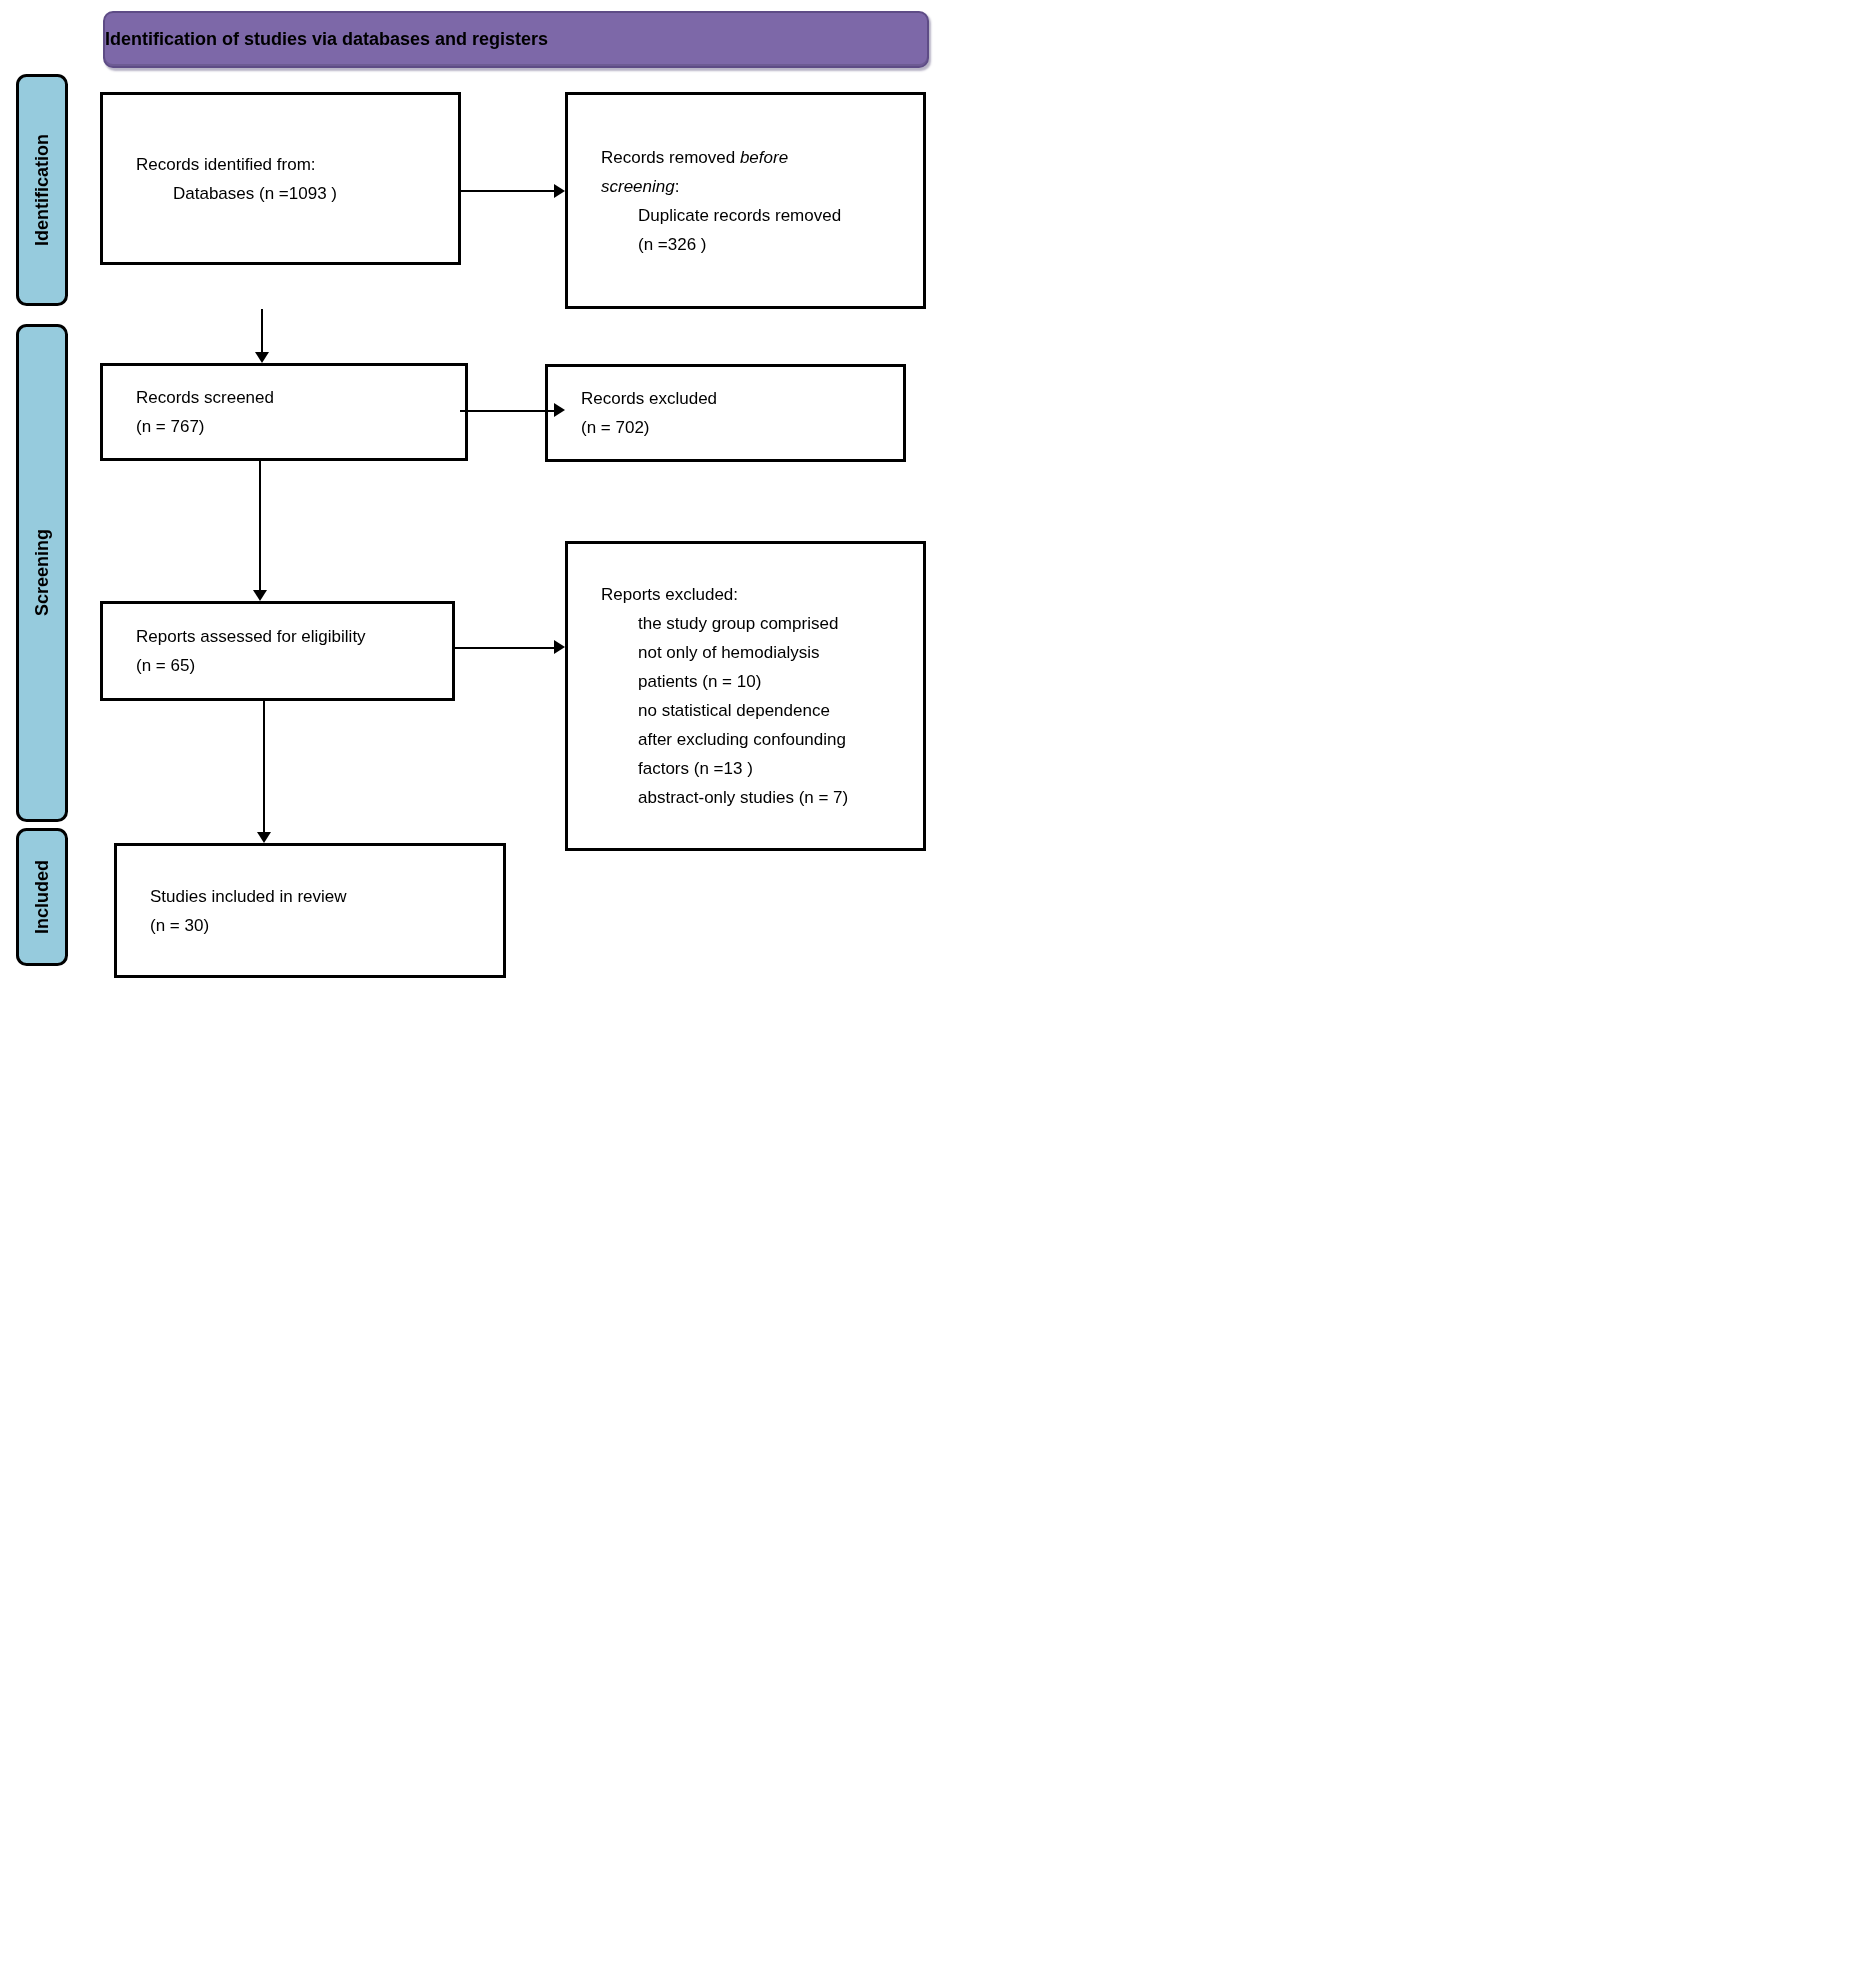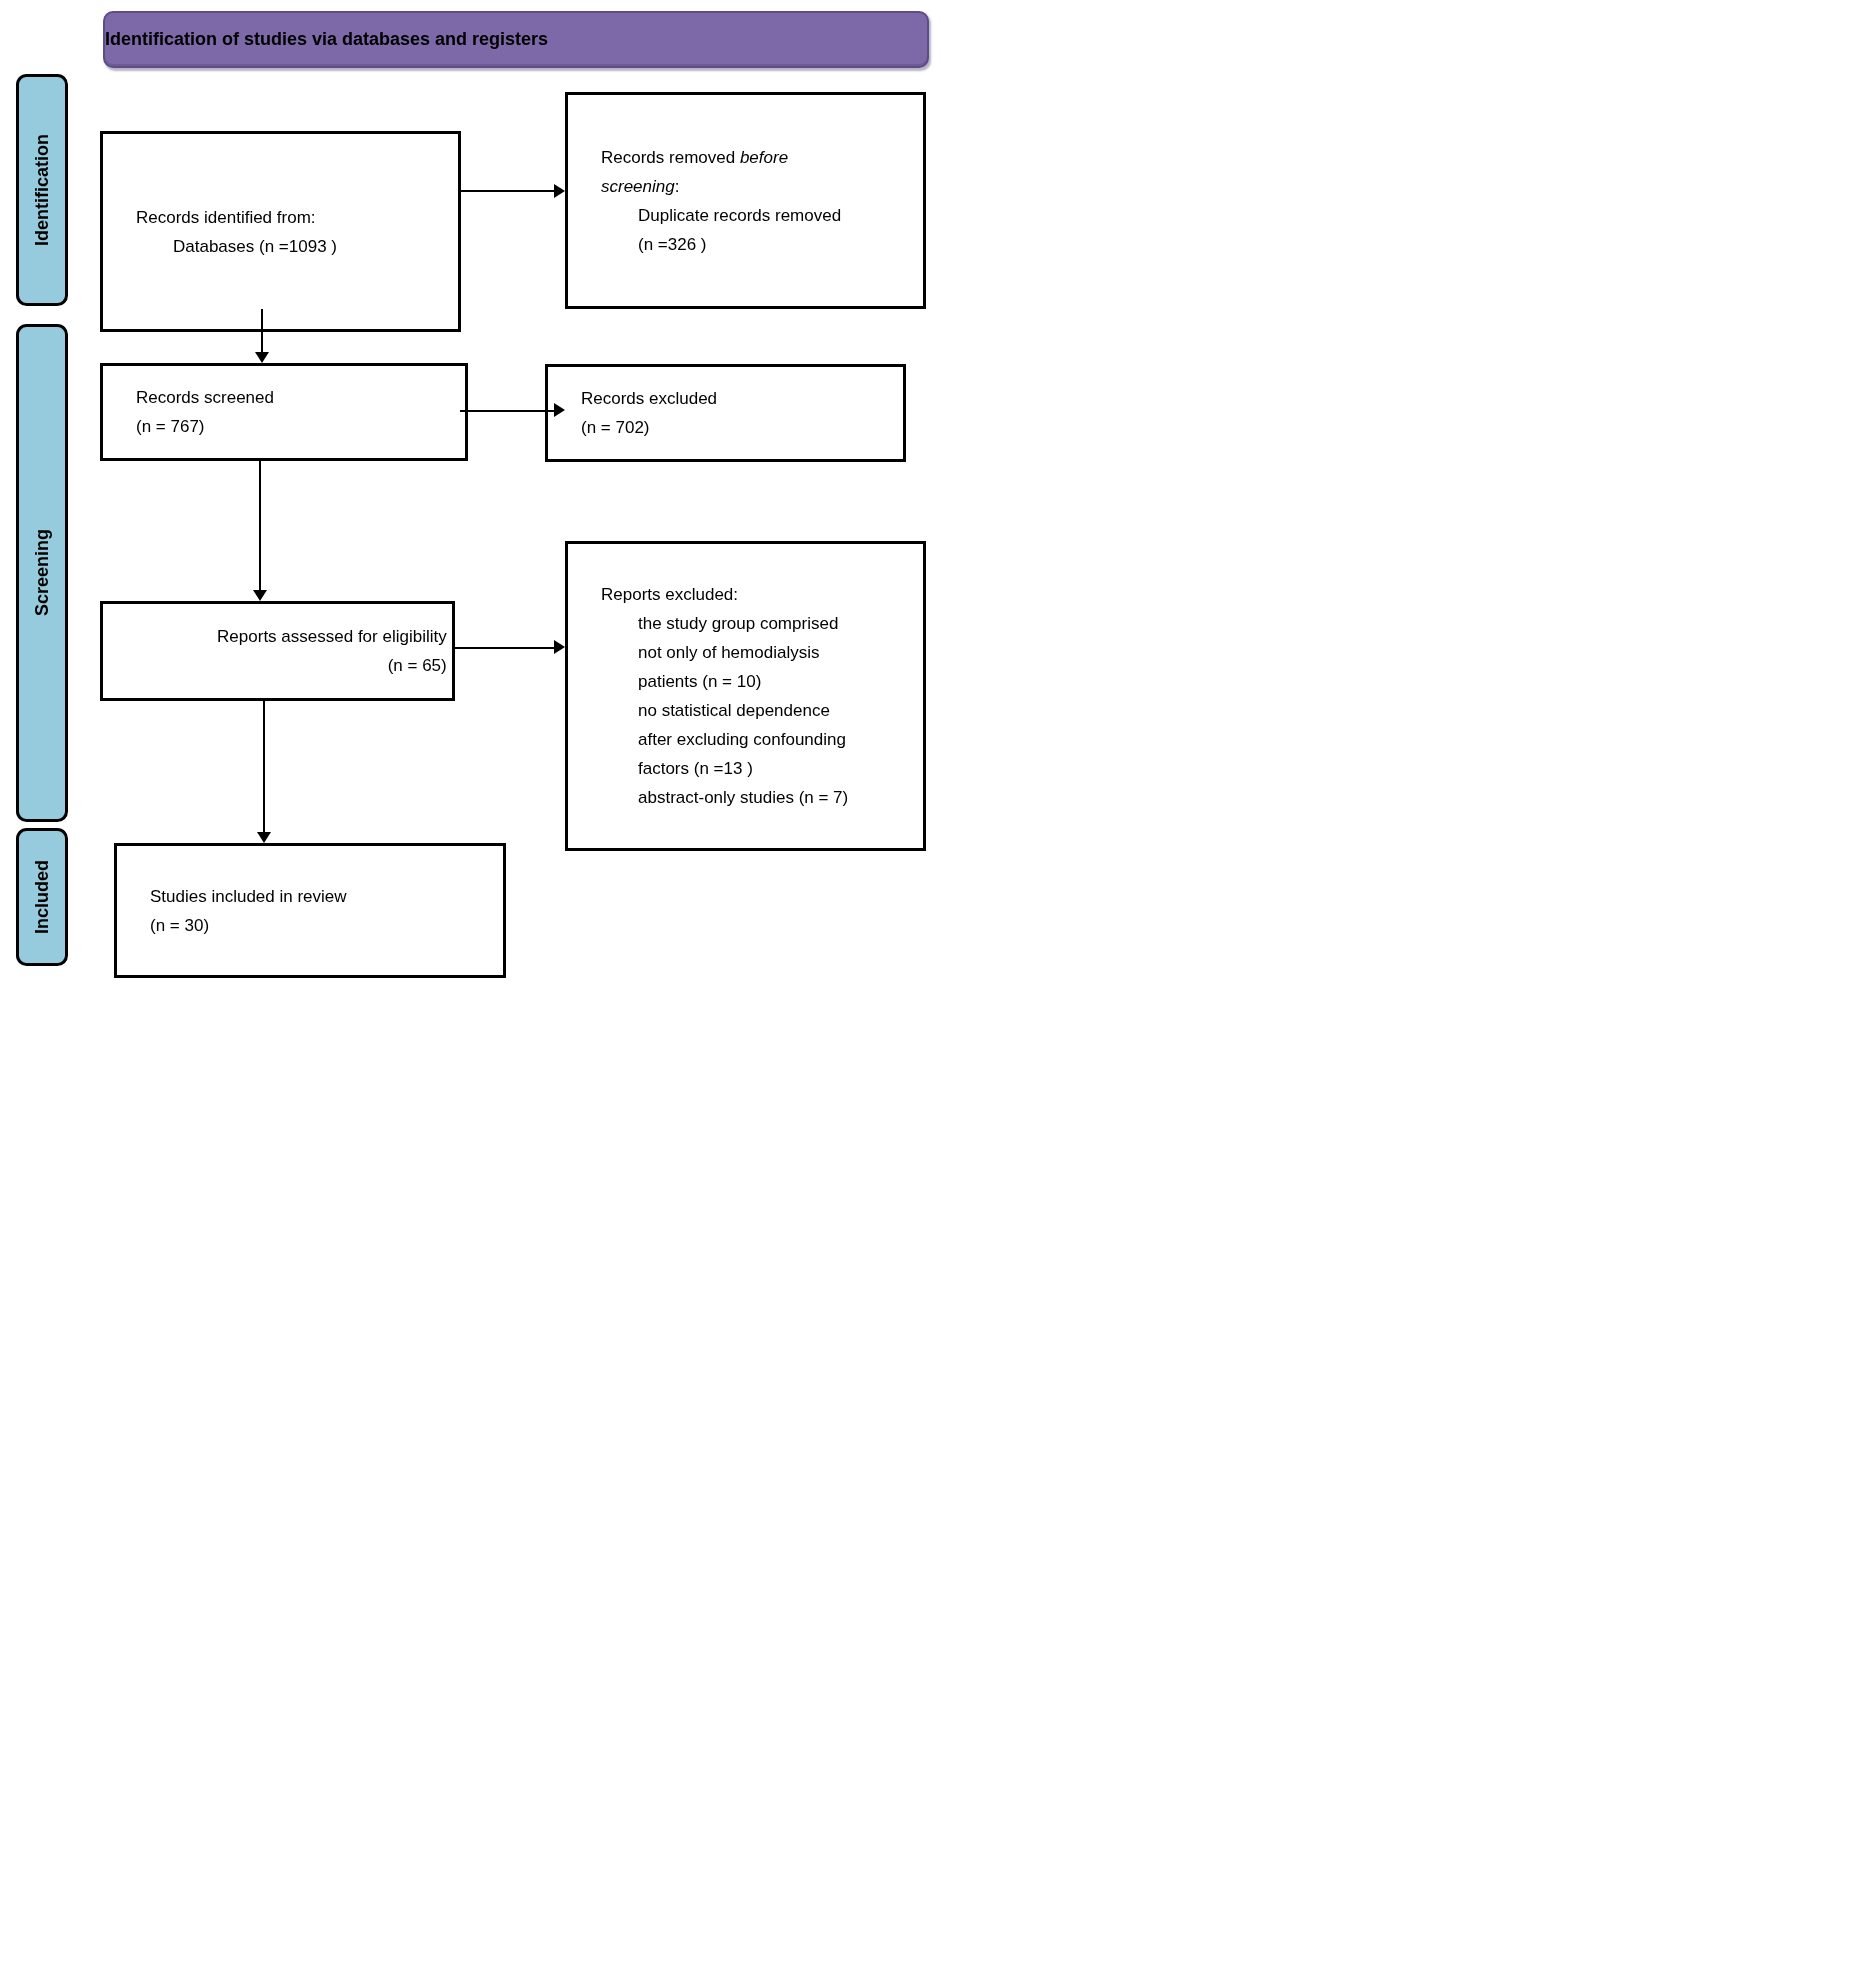--- a/index.html
+++ b/index.html
@@ -57,21 +57,21 @@
   <div class="stage" style="top:74px;height:232px;">
     <span class="stgtxt">Identification</span>
   </div>
   <div class="stage" style="top:324px;height:498px;">
     <span class="stgtxt">Screening</span>
   </div>
   <div class="stage" style="top:828px;height:138px;">
     <span class="stgtxt">Included</span>
   </div>
 
-  <div class="wbox" style="left:100px;top:92px;width:361px;height:201px;margin-top:39px;">
+  <div class="wbox" style="left:100px;top:92px;width:361px;height:173px;">
     <div class="ln">Records identified from:</div>
     <div class="ln ind">Databases (n =1093 )</div>
   </div>
 
   <div class="wbox" style="left:565px;top:92px;width:361px;height:217px;">
     <div class="ln"><span>Records removed </span><span class="it">before</span></div>
     <div class="ln"><span class="it">screening</span><span>:</span></div>
     <div class="ln ind">Duplicate records removed</div>
     <div class="ln ind">(n =326 )</div>
   </div>
@@ -79,21 +79,21 @@
   <div class="wbox" style="left:100px;top:363px;width:368px;height:98px;">
     <div class="ln">Records screened</div>
     <div class="ln">(n = 767)</div>
   </div>
 
   <div class="wbox" style="left:545px;top:364px;width:361px;height:98px;">
     <div class="ln">Records excluded</div>
     <div class="ln">(n = 702)</div>
   </div>
 
-  <div class="wbox" style="left:100px;top:601px;width:355px;height:100px;text-align:right;">
+  <div class="wbox" style="left:100px;top:601px;width:355px;height:100px;">
     <div class="ln">Reports assessed for eligibility</div>
     <div class="ln">(n = 65)</div>
   </div>
 
   <div class="wbox" style="left:565px;top:541px;width:361px;height:310px;">
     <div class="ln">Reports excluded:</div>
     <div class="ln ind">the study group comprised</div>
     <div class="ln ind">not only of hemodialysis</div>
     <div class="ln ind">patients (n = 10)</div>
     <div class="ln ind">no statistical dependence</div>

